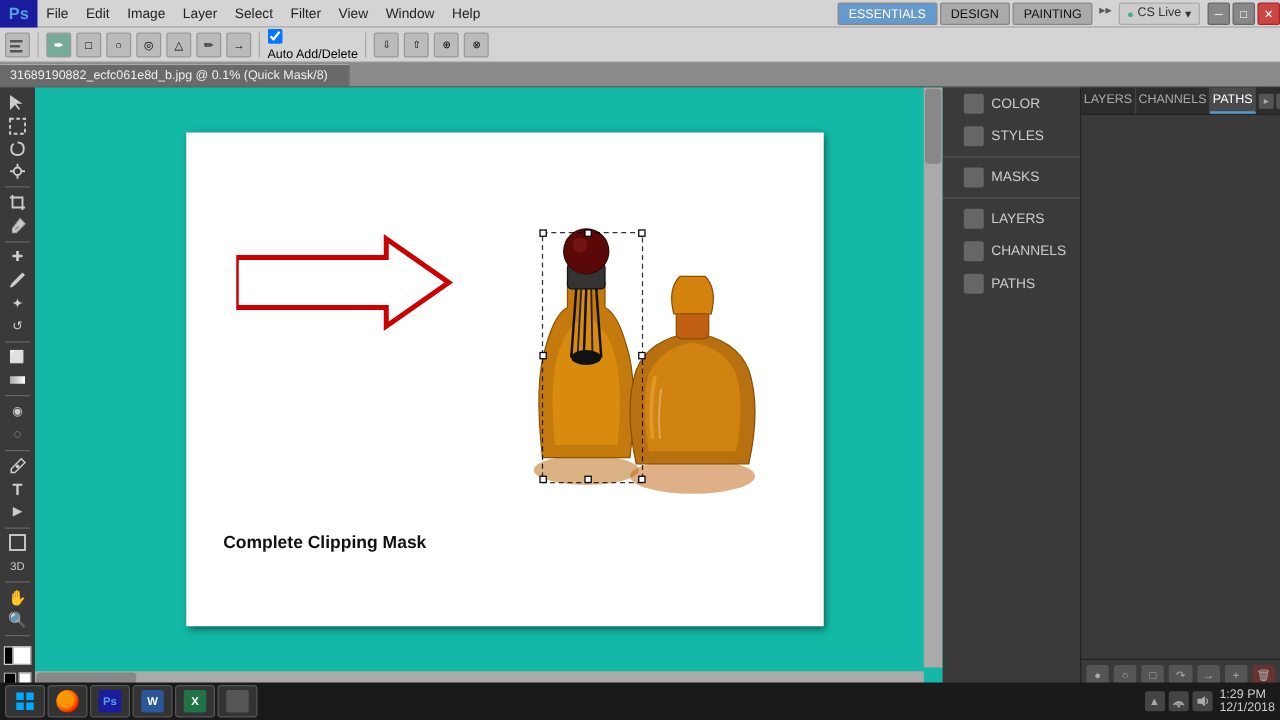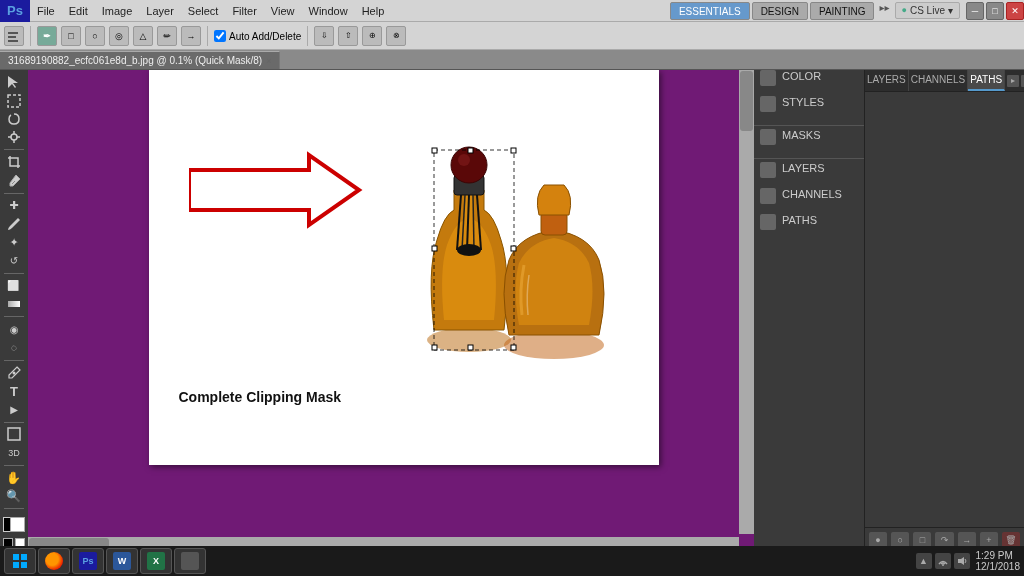--- a/index.html
+++ b/index.html
@@ -18,21 +18,21 @@
     .workspace-btn.active { background: #6699cc; color: #fff; }
     .cs-live { font-size: 10px; padding: 2px 6px; background: #ccc; border: 1px solid #aaa; border-radius: 2px; color: #333; display: flex; align-items: center; gap: 3px; }
 
     
     #options-bar {
       width: 100%; height: 28px; background: #d4d4d4; display: flex; align-items: center; padding: 0 4px;
       border-bottom: 1px solid #aaa; gap: 4px;
     }
     .options-icon { width: 20px; height: 20px; background: #bbb; border: 1px solid #999; display: flex; align-items: center; justify-content: center; font-size: 9px; cursor: pointer; border-radius: 2px; }
     .options-sep { width: 1px; height: 20px; background: #aaa; margin: 0 2px; }
-    .options-checkbox { display: flex; align-items: flex-end; gap: 3px; font-size: 10px; }
+    .options-checkbox { display: flex; align-items: flex-start; gap: 3px; font-size: 10px; flex-direction: column; }
     .options-checkbox input { width: 12px; height: 12px; }
 
     
     #tab-bar {
       width: 100%; height: 20px; background: #8a8a8a; display: flex; align-items: flex-end; border-bottom: 1px solid #555;
     }
     .tab { height: 18px; padding: 0 8px; background: #b8b8b8; border-top: 1px solid #aaa; border-right: 1px solid #777; font-size: 10px; line-height: 18px; cursor: pointer; display: flex; align-items: center; gap: 4px; color: #111; }
     .tab.active { background: #6a6a6a; color: #eee; }
     .tab-close { font-size: 9px; color: #666; cursor: pointer; }
 
@@ -47,21 +47,21 @@
       width: 24px; height: 24px; background: transparent; border: none; display: flex; align-items: center; justify-content: center;
       cursor: pointer; color: #ccc; font-size: 12px; border-radius: 2px;
     }
     .tool-sep { width: 20px; height: 1px; background: #666; margin: 2px 0; }
     .tool-color-boxes { width: 22px; height: 22px; position: relative; margin-top: 4px; }
     .color-fg { width: 15px; height: 15px; background: #000; border: 1px solid #ccc; position: absolute; top: 0; left: 0; }
     .color-bg { width: 15px; height: 15px; background: #fff; border: 1px solid #aaa; position: absolute; bottom: 0; right: 0; }
 
     
     #canvas-area {
-      flex: 1; background: #701a75; overflow: hidden; position: relative; display: flex; align-items: flex-start; justify-content: center; padding-left: 40px;
+      flex: 1; background: #14b8a6; overflow: hidden; position: relative; display: flex; align-items: center; justify-content: center; padding-left: 40px;
     }
     .scrollbar-v { position: absolute; right: 0; top: 0; bottom: 18px; width: 15px; background: #aaa; }
     .scrollbar-h { position: absolute; bottom: 0; left: 0; right: 15px; height: 15px; background: #aaa; }
     .scroll-thumb-v { width: 13px; height: 60px; background: #888; margin: 1px; border-radius: 3px; }
     .scroll-thumb-h { height: 13px; width: 80px; background: #888; margin: 1px; border-radius: 3px; }
 
     
     .canvas-doc {
       width: 510px; height: 395px; background: #fff; position: relative; box-shadow: 2px 2px 6px rgba(0,0,0,0.5);
       margin-right: 15px; margin-bottom: 15px;
@@ -71,21 +71,21 @@
     .arrow-svg { position: absolute; top: 80px; left: 40px; }
 
     
     .canvas-label { position: absolute; bottom: 60px; left: 30px; font-size: 14px; font-weight: bold; color: #111; font-family: Arial, sans-serif; }
 
     
     #right-panel {
       width: 110px; background: #3a3a3a; display: flex; flex-direction: column; flex-shrink: 0;
     }
     .panel-item {
-      display: flex; gap: 6px; height: 26px; padding: 0 6px; cursor: pointer;
+      display: flex; align-items: center; gap: 6px; height: 26px; padding: 0 17px; cursor: pointer;
       color: #ccc; font-size: 11px; border-radius: 2px;
     }
     .panel-item .panel-icon { width: 16px; height: 16px; background: #666; border-radius: 2px; flex-shrink: 0; display: flex; align-items: center; justify-content: center; }
     .panel-sep { height: 1px; background: #555; margin: 3px 0; }
 
     
     #layers-panel {
       width: 160px; background: #3a3a3a; display: flex; flex-direction: column; flex-shrink: 0; border-left: 1px solid #222;
     }
     .lcp-tabs { display: flex; background: #2d2d2d; border-bottom: 1px solid #222; }

